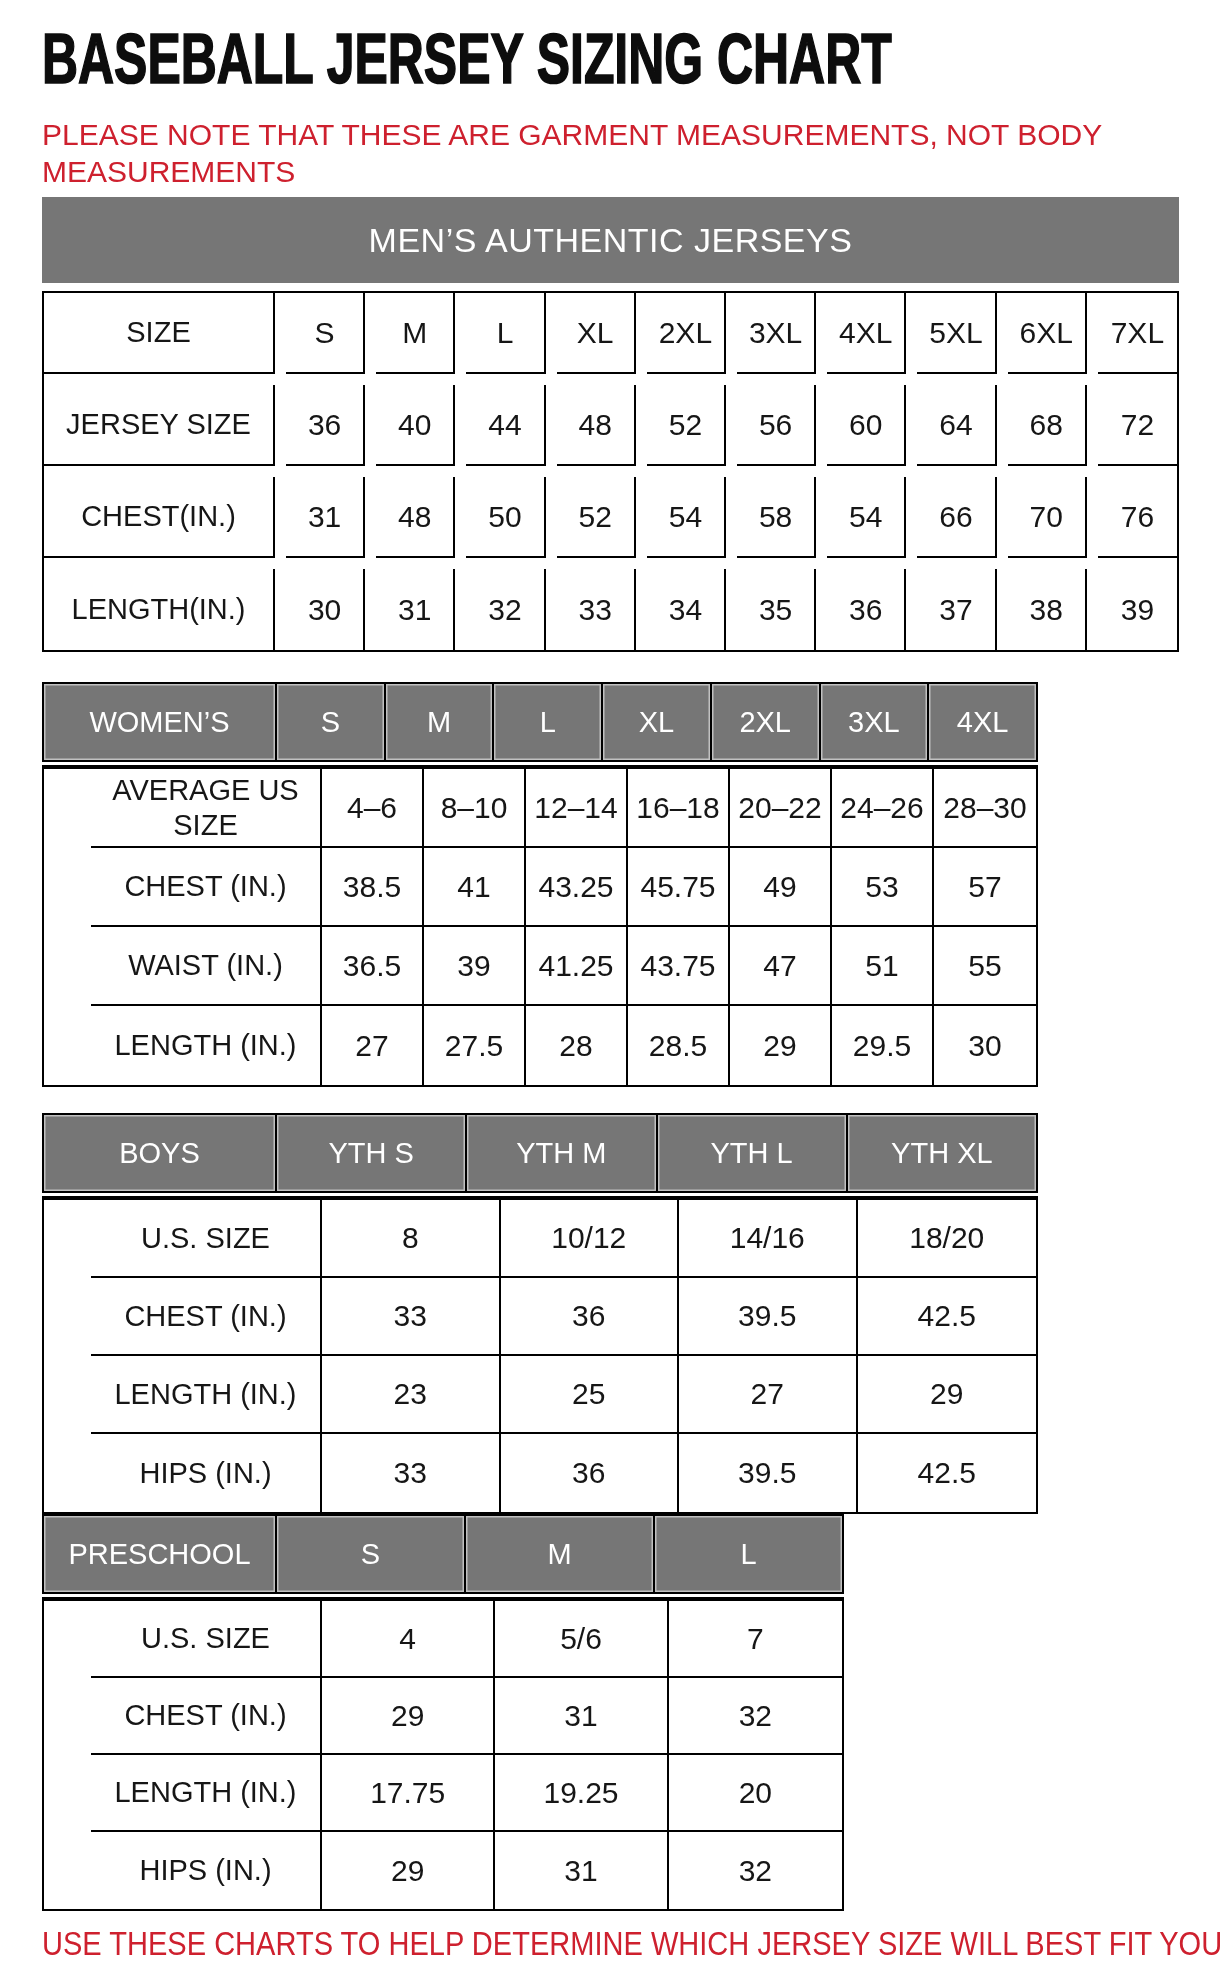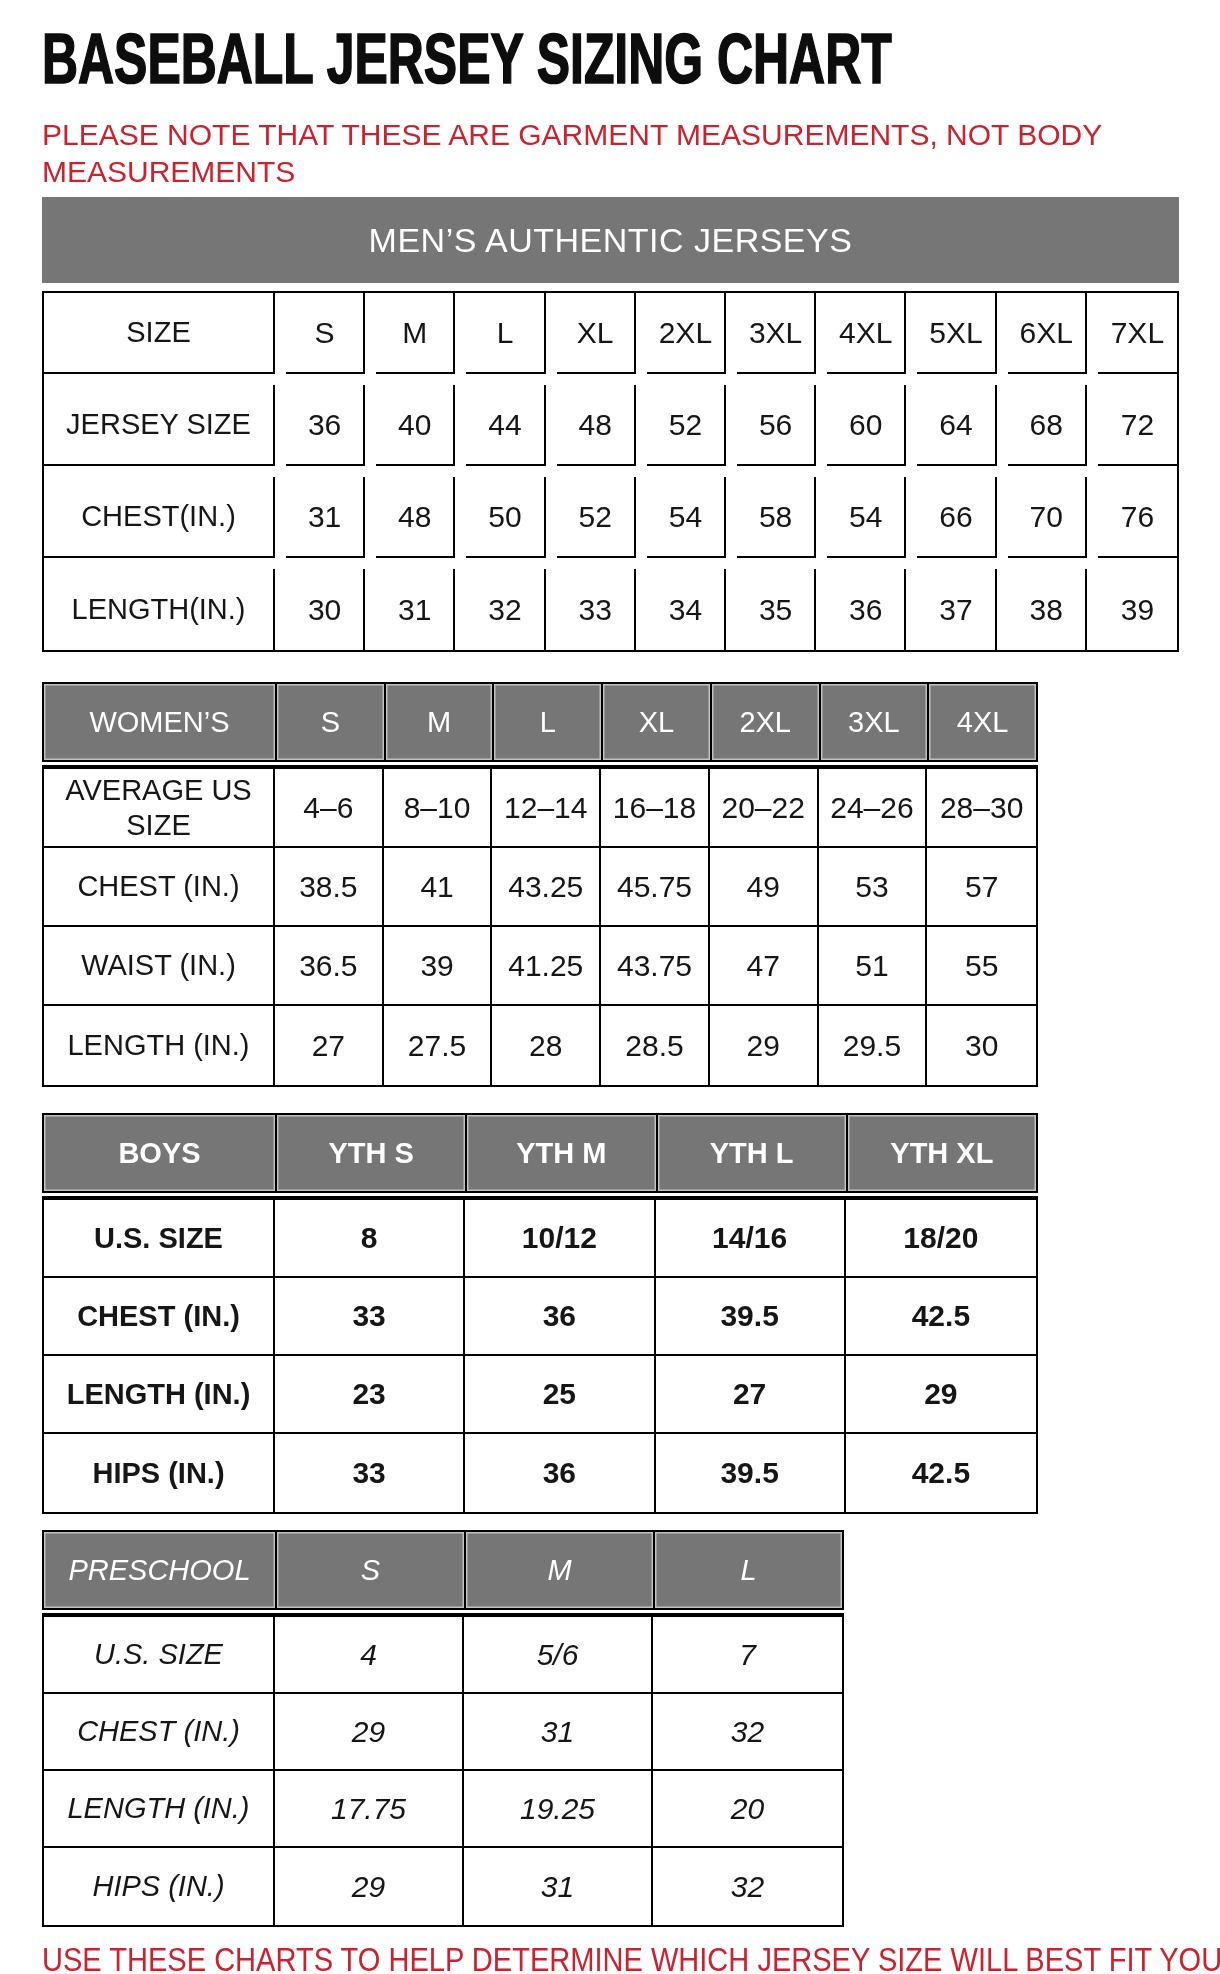--- a/index.html
+++ b/index.html
@@ -70,34 +70,34 @@
     height: 76px;
     background: var(--gray, #767676);
     color: #ffffff;
     font-size: 29px;
     box-shadow: inset 0 0 0 1.5px rgba(255,255,255,0.55);
   }
   .thead .cell + .cell { border-left: 2.5px solid #000; }
 
   
   .tbody { border: 2px solid #000; }
-  .thead + .tbody { border-top-width: 4px; }
+  .thead + .tbody { border-top-width: 4px; padding-left: 47px; }
   .tbody .cell { border-right: 2px solid #000; border-bottom: 2px solid #000; background: #fff; }
   .tbody .cell.last-col { border-right: none; }
   .tbody .cell.last-row { border-bottom: none; }
   .tbody .cell.row-label { font-size: 29px; }
 
   
   .tbl[data-table="mens"]      { margin-top: 7px; }
   .tbl[data-table="mens"] .tbody      { grid-auto-rows: 81px; gap: 11px; }
   .tbl[data-table="womens"]    { margin-top: 30px; }
   .tbl[data-table="womens"] .tbody    { grid-auto-rows: 79px; }
   .tbl[data-table="boys"]      { margin-top: 26px; }
   .tbl[data-table="boys"] .tbody      { grid-auto-rows: 78px; }
-  .tbl[data-table="preschool"] { margin-top: 16px; font-style: italic; }
+  .tbl[data-table="preschool"] { margin-top: 0; }
   .tbl[data-table="preschool"] .tbody { grid-auto-rows: 77px; }
 
   
   .footer {
     margin-top: 14px;
     font-size: 33px;
     white-space: nowrap;
     color: var(--red, #ce202e);
     transform: scaleX(0.88);
     transform-origin: left center;
@@ -201,21 +201,21 @@
       <div class="cell row-label last-row">LENGTH (IN.)</div>
       <div class="cell last-row">27</div>
       <div class="cell last-row">27.5</div>
       <div class="cell last-row">28</div>
       <div class="cell last-row">28.5</div>
       <div class="cell last-row">29</div>
       <div class="cell last-row">29.5</div>
       <div class="cell last-col last-row">30</div>
     </div>
   </div>
-<div class="tbl" data-table="boys" style="width: 996px; font-weight: bold;">
+<div class="tbl" data-table="boys" style="width: 996px;">
     <div class="grid thead" style="grid-template-columns: 231px repeat(4, 1fr);">
       <div class="cell">BOYS</div>
       <div class="cell">YTH S</div>
       <div class="cell">YTH M</div>
       <div class="cell">YTH L</div>
       <div class="cell">YTH XL</div>
     </div>
     <div class="grid tbody" style="grid-template-columns: 231px repeat(4, 1fr);">
       <div class="cell row-label">U.S. SIZE</div>
       <div class="cell">8</div>

